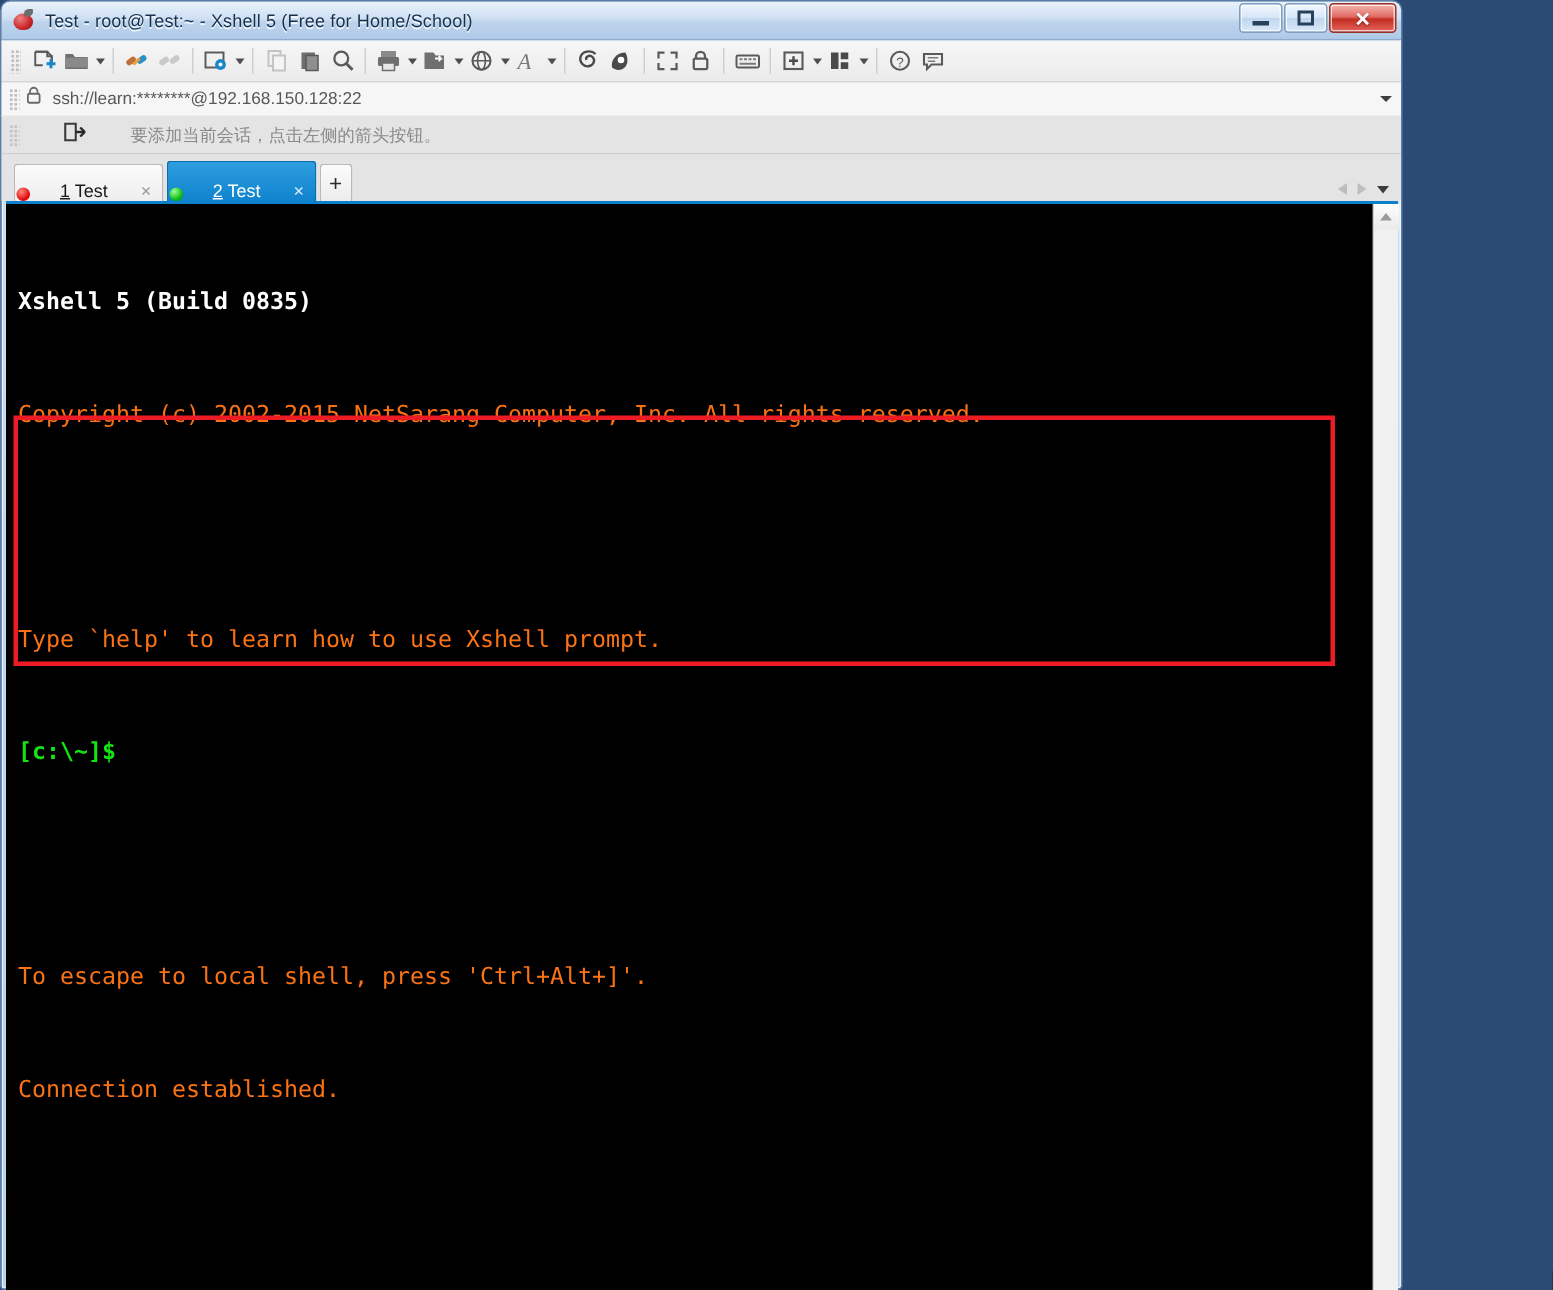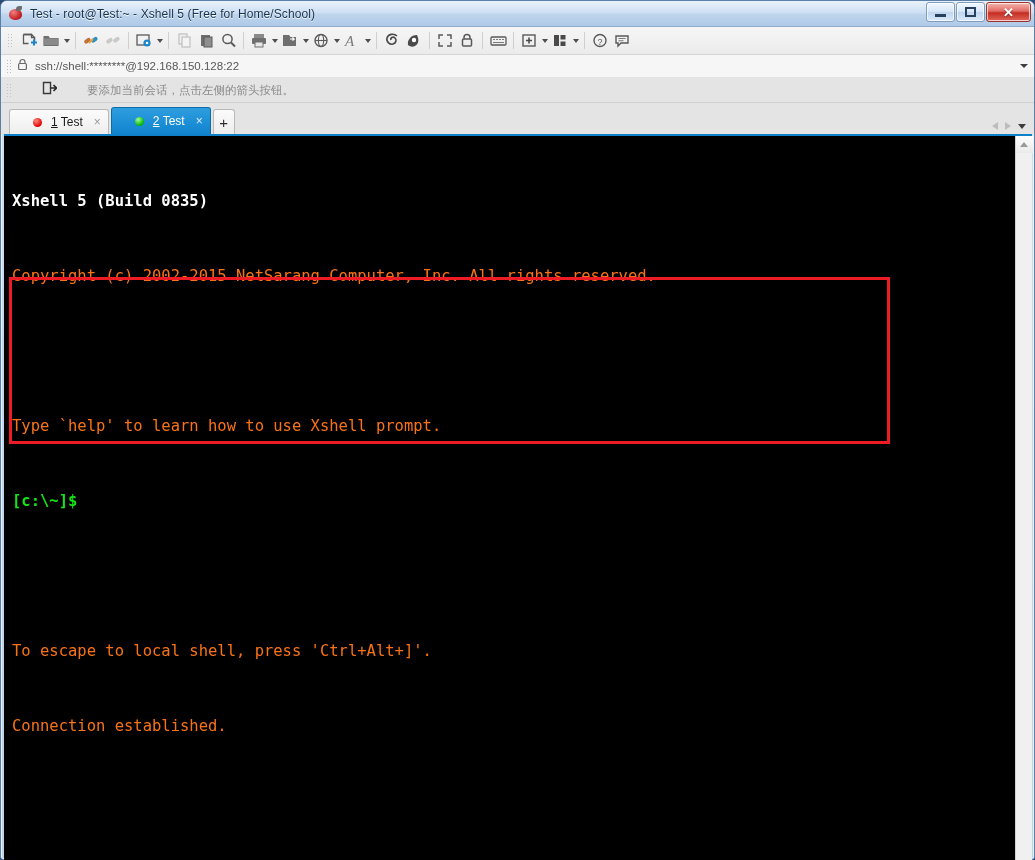--- a/index.html
+++ b/index.html
@@ -3,21 +3,21 @@
 <meta charset="utf-8">
 <style>
   * { box-sizing: border-box; margin:0; padding:0; }
   html,body{
     width:1035px; height:860px; overflow:hidden;
     font-family:"Liberation Sans", sans-serif;
     background:#2b4a74;
   }
   
   .window{
-    position:absolute; left:0; top:0; width:1035px; height:860px;
+    position:absolute; left:0; top:0; width:935px; height:860px;
     background:linear-gradient(180deg,#d3e3f5 0%,#c3d8f0 40%,#bcd3ec 100%);
     border:1px solid #5c7fa8;
     border-radius:7px 7px 3px 3px;
     display:flex; flex-direction:column;
     box-shadow:inset 0 0 0 1px rgba(255,255,255,.65);
   }
   
   .titlebar{
     height:26px; flex:0 0 26px; position:relative;
     background:linear-gradient(180deg,#e9f2fb 0%,#cfe0f3 45%,#bed4ec 55%,#aec9e8 100%);
@@ -109,22 +109,22 @@
   }
   .hintbar .grip2{ width:7px;height:15px;margin:0 4px 0 5px;
     background-image:radial-gradient(#c3c3c3 40%,transparent 41%);background-size:3px 3px;}
   .hint-text{ font-size:11.5px;color:#8a8a8a;white-space:nowrap; }
   
   .tabstrip{
     height:31px;flex:0 0 31px;position:relative;display:flex;align-items:flex-end;
     background:#e4e4e4;padding-left:8px;
   }
   .tab{
-    height:25px;display:flex;align-items:center;gap:9px;
-    padding:0 7px 0 23px;margin-right:2px;
+    height:25px;display:flex;align-items:flex-end;gap:20px;
+    padding:0 7px 0 1px;margin-right:2px;
     border:1px solid #b9b9b9;border-bottom:none;
     border-radius:3px 3px 0 0;
     background:linear-gradient(180deg,#fbfbfb 0%,#eeeeee 100%);
     font-size:12px;color:#1a1a1a;white-space:nowrap;
   }
   .tab.active{
     background:linear-gradient(180deg,#2f9ee0 0%,#0f83cd 100%);
     border-color:#0b6ea8;color:#fff;font-weight:normal;height:27px;
   }
   .dot{ width:9px;height:9px;border-radius:50%;flex:0 0 9px; }
@@ -391,21 +391,21 @@
   </div>
 
   <div class="addrbar">
     <span class="grip2"></span>
     <span style="margin-right:7px;">
       <svg width="11" height="13" viewBox="0 0 11 13">
         <path d="M3 5.5V4a2.5 2.5 0 015 0v1.5" fill="none" stroke="#6a6a6a" stroke-width="1.2"></path>
         <rect x="1.6" y="5.5" width="7.8" height="6" rx="1" fill="none" stroke="#6a6a6a" stroke-width="1.2"></rect>
       </svg>
     </span>
-    <span class="addr-text" placeholder="ssh://user:password@host:port">ssh://shell:********@192.168.150.128:22</span>
+    <span class="addr-text" placeholder="ssh://user:password@host:port">ssh://learn:********@192.168.150.128:22</span>
     <span class="addr-caret">
         <i></i>
       </span>
   </div>
 
   <div class="hintbar">
     <span class="grip2"></span>
     <span style="margin:0 6px 0 1px;">
       <svg width="15" height="14" viewBox="0 0 15 14">
         <path d="M1.5 1.5h7v11h-7z" fill="none" stroke="#3a3a3a" stroke-width="1.4"></path>

